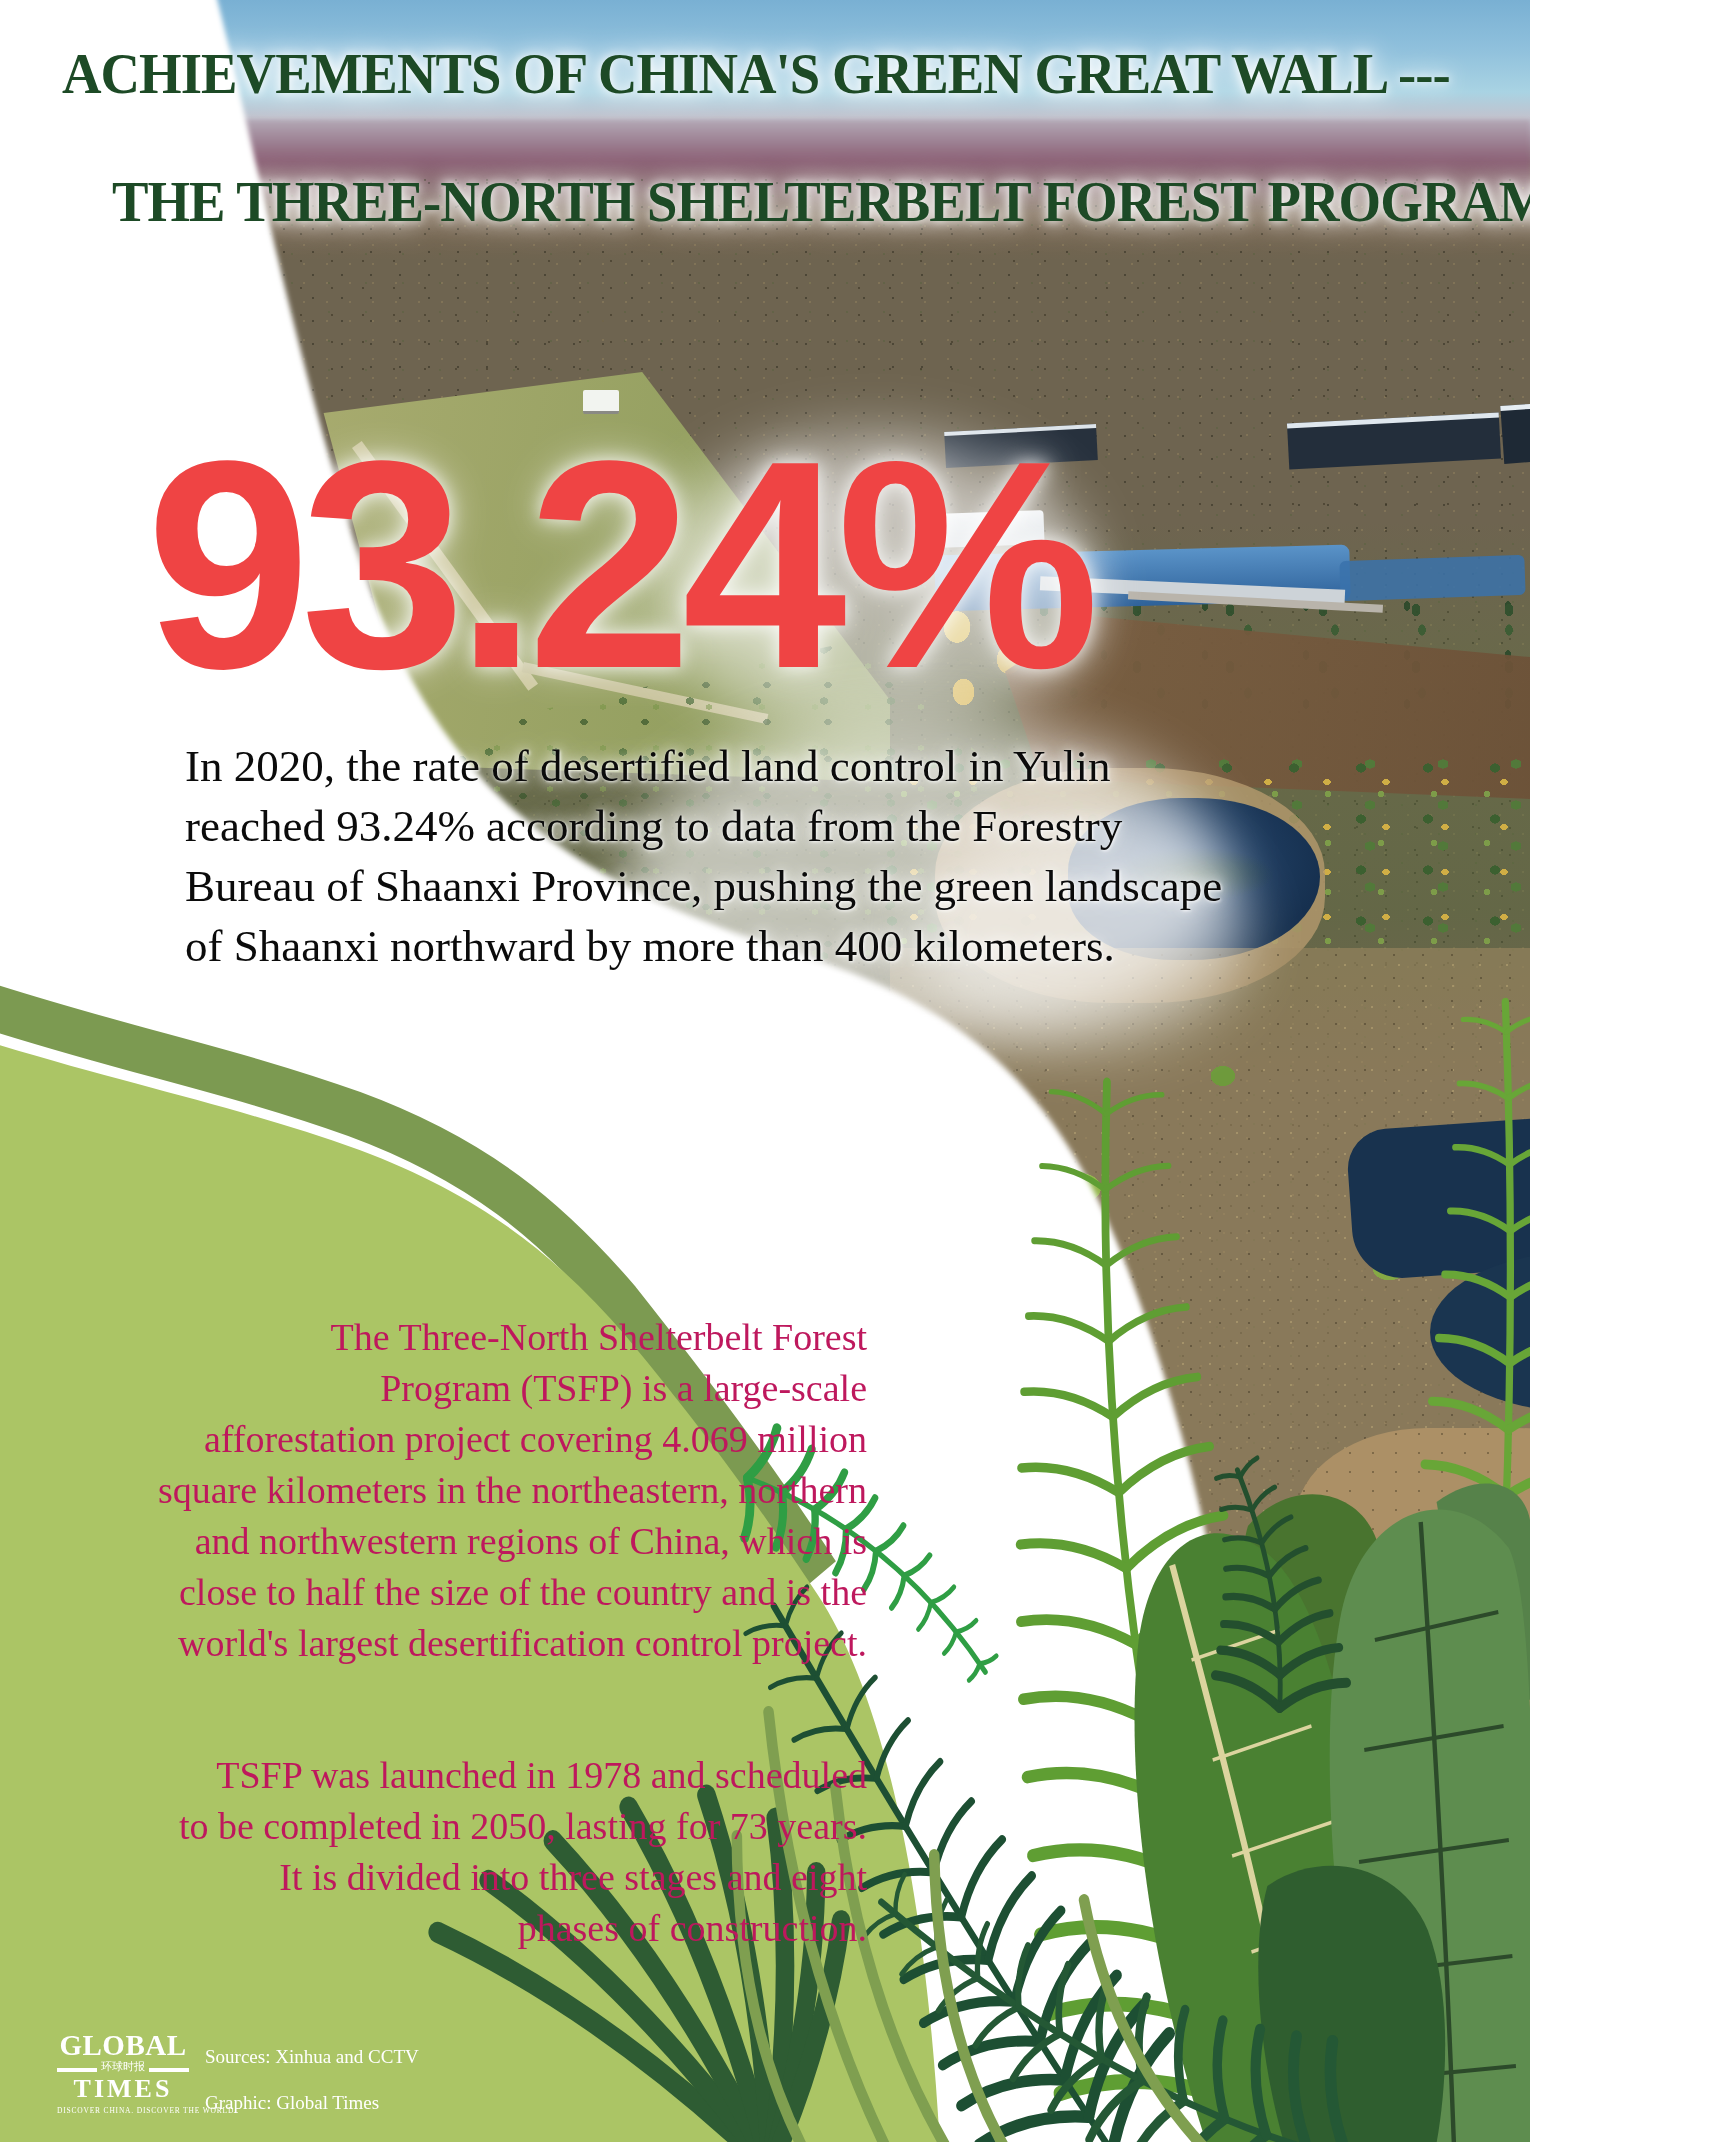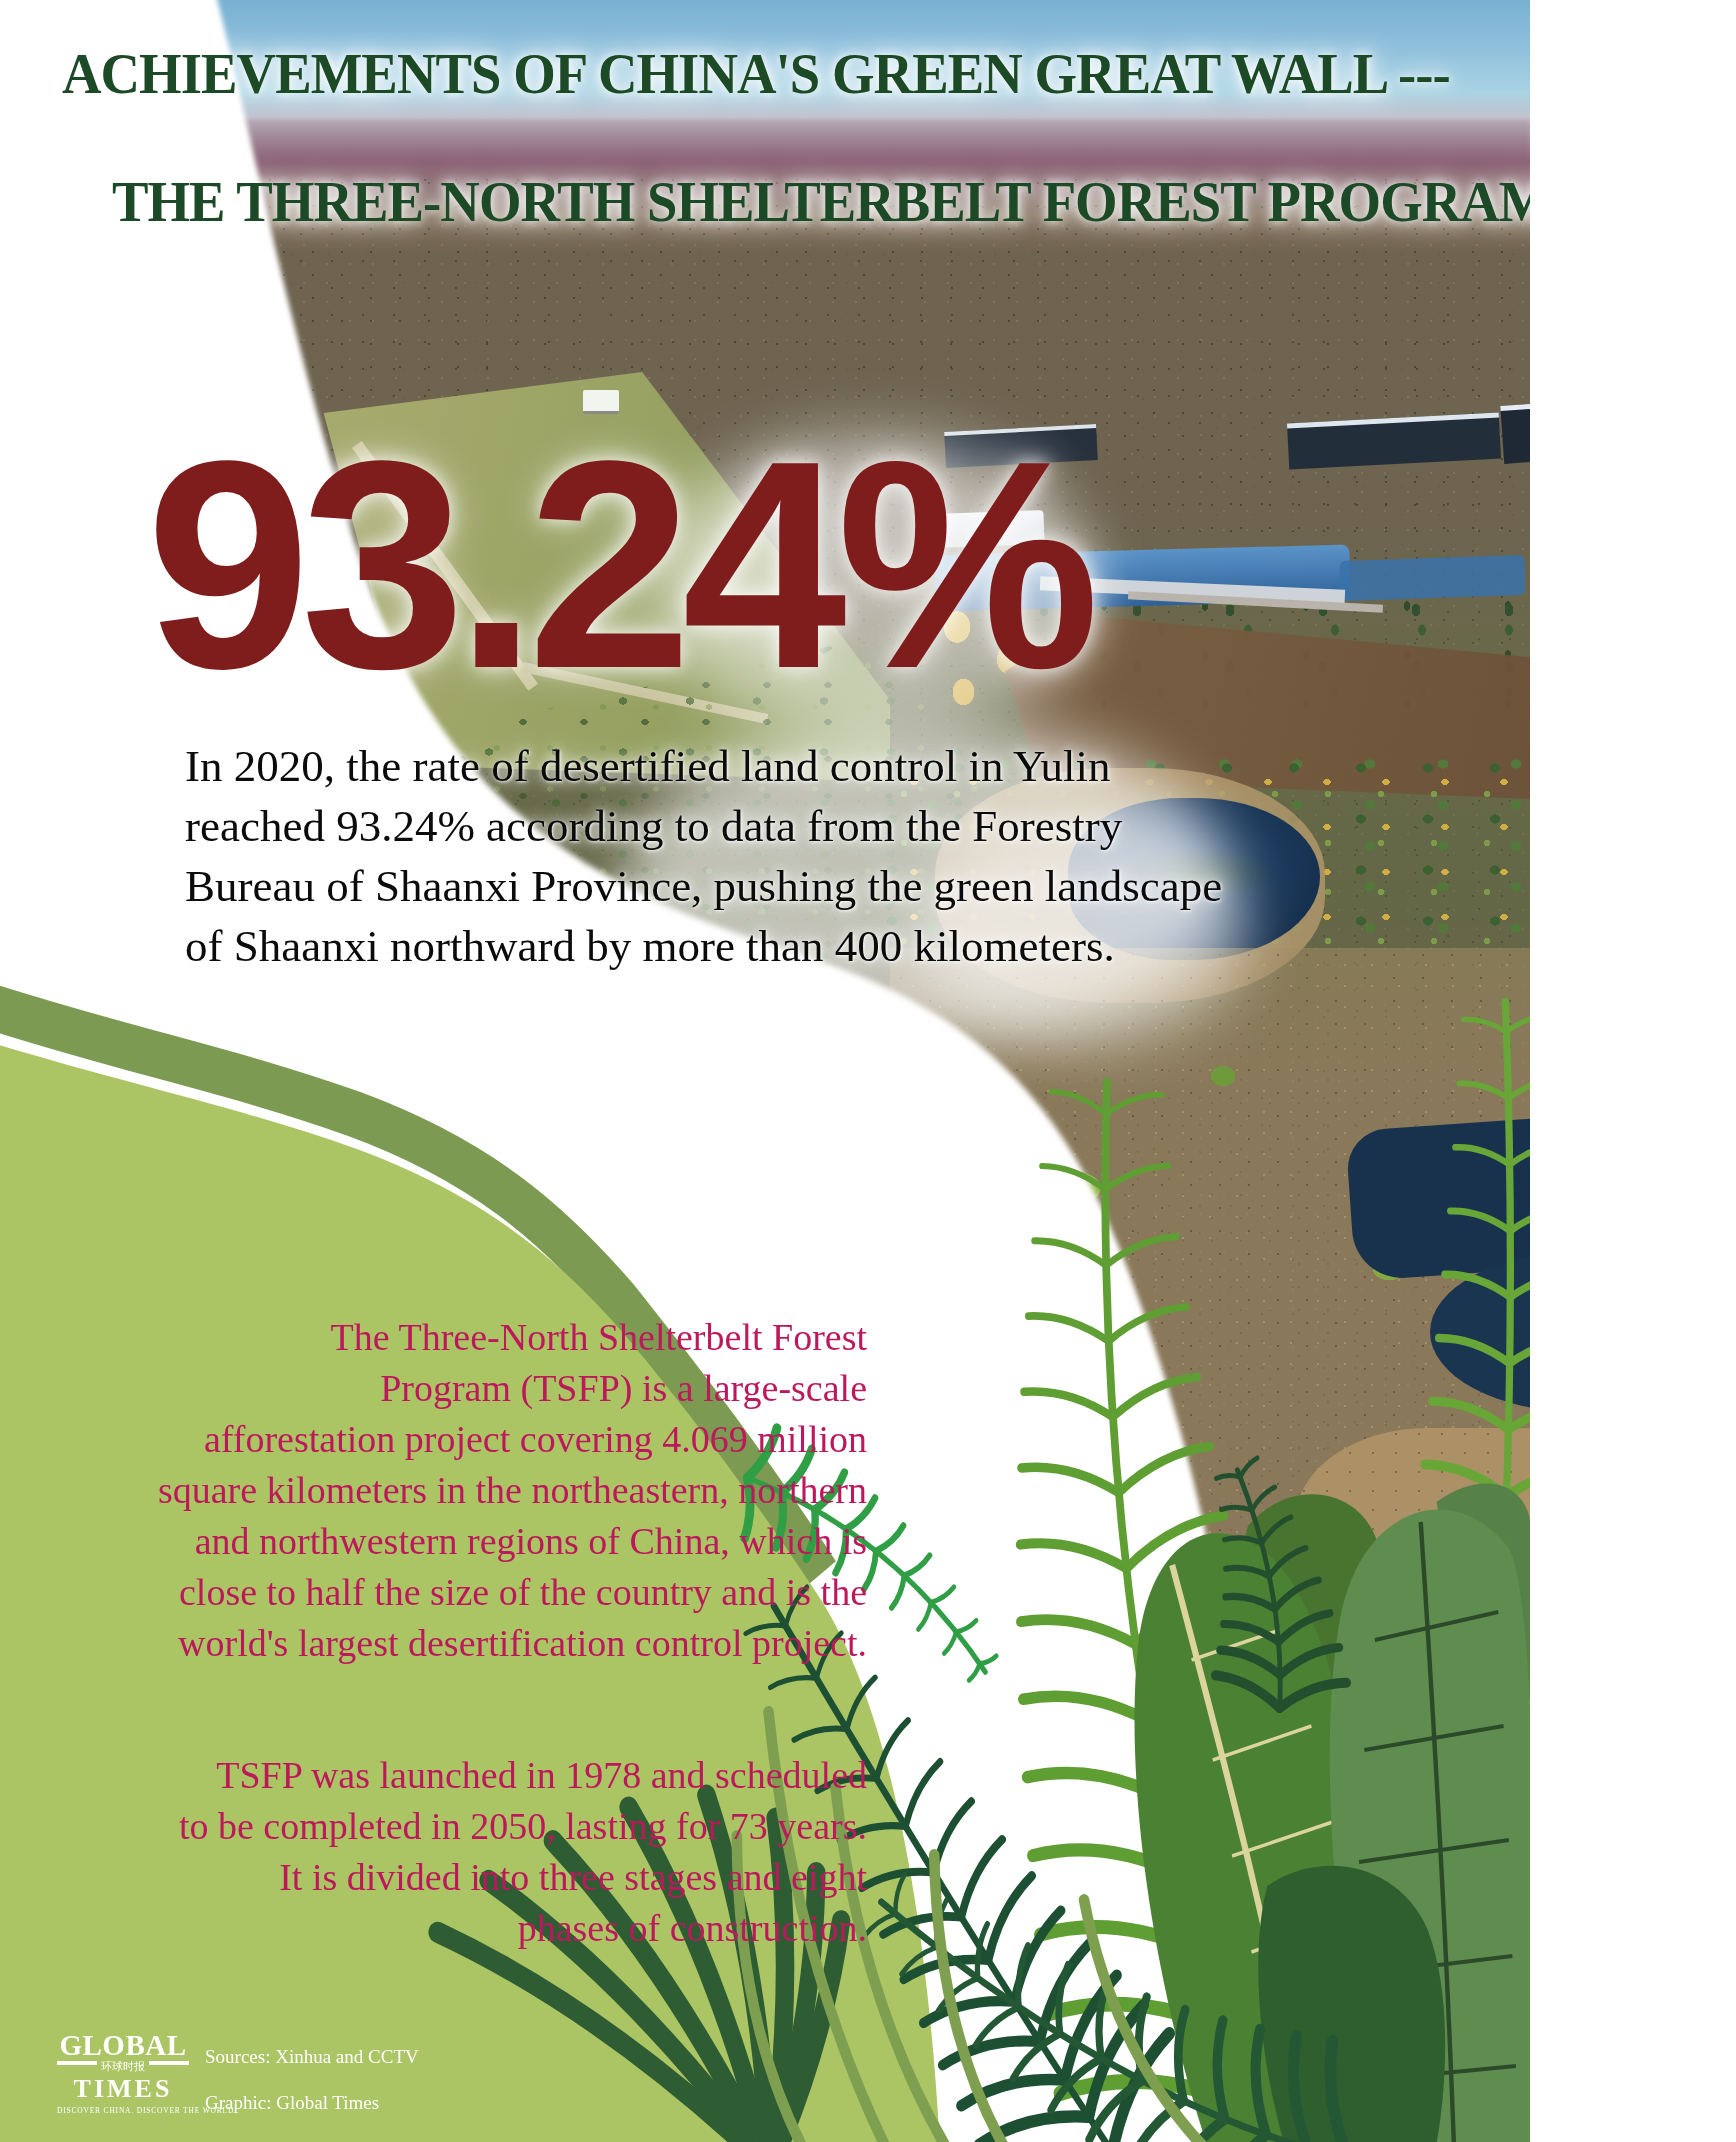--- a/index.html
+++ b/index.html
@@ -88,35 +88,35 @@
     background-image:radial-gradient(3px 2px at 9px 6px, rgba(90,76,50,.55) 45%, transparent 46%);background-size:23px 19px;}
 
   
   .overlay,.plants{position:absolute;inset:0;width:100%;height:100%;}
 
   
   .headline{position:absolute;left:62px;top:42px;color:#1d4a26;font-weight:bold;
     font-size:57px;line-height:64px;letter-spacing:-1px;white-space:pre;
     transform:scaleX(.96);transform-origin:left top;
     text-shadow:0 0 10px #fff,0 0 22px #fff,0 0 34px rgba(255,255,255,.9);}
-  .stat{position:absolute;left:146px;top:430px;color:#7f1d1d;
+  .stat{position:absolute;left:146px;top:430px;color:#ef4444;
     font-family:"Liberation Sans",sans-serif;font-weight:bold;
     font-size:296px;line-height:270px;letter-spacing:-10px;white-space:pre;
     text-shadow:0 0 18px rgba(255,255,255,.85),0 0 40px rgba(255,255,255,.6);}
   .intro{position:absolute;left:185px;top:736px;width:1110px;color:#0b0b0b;
     font-size:45px;line-height:60px;white-space:pre-line;
     text-shadow:0 0 12px rgba(255,255,255,.95),0 0 26px rgba(255,255,255,.8),1px 1px 3px rgba(255,255,255,.9);}
   .gpara{position:absolute;left:47px;width:820px;color:#be185d;font-size:38px;line-height:51px;white-space:pre-line;text-align:right;}
   .gpara.p1{top:1312px;}
   .gpara.p2{top:1706px;margin-top:44px;}
 
   
   .gt-logo{position:absolute;left:57px;top:2030px;width:132px;color:#fff;text-align:center;}
   .gt-top{font-weight:bold;font-size:29px;line-height:30px;letter-spacing:.5px;text-align:center;}
-  .gt-div{display:flex;align-items:flex-start;gap:4px;margin:1px 0;}
+  .gt-div{display:flex;align-items:flex-end;gap:4px;margin:1px 0;}
   .gt-div .rule{flex:1;height:4px;background:#fff;}
   .gt-cn{font-size:11px;line-height:11px;font-family:"DejaVu Sans",sans-serif;}
   .gt-bottom{font-weight:bold;font-size:26px;line-height:31px;letter-spacing:3px;}
   .gt-tag{font-size:7.5px;line-height:9px;letter-spacing:.8px;margin-top:2px;white-space:nowrap;}
   .credits{position:absolute;left:205px;top:2034px;color:#fff;font-size:19px;line-height:46px;}
 </style>
 </head>
 <body>
 
 <div class="poster">

